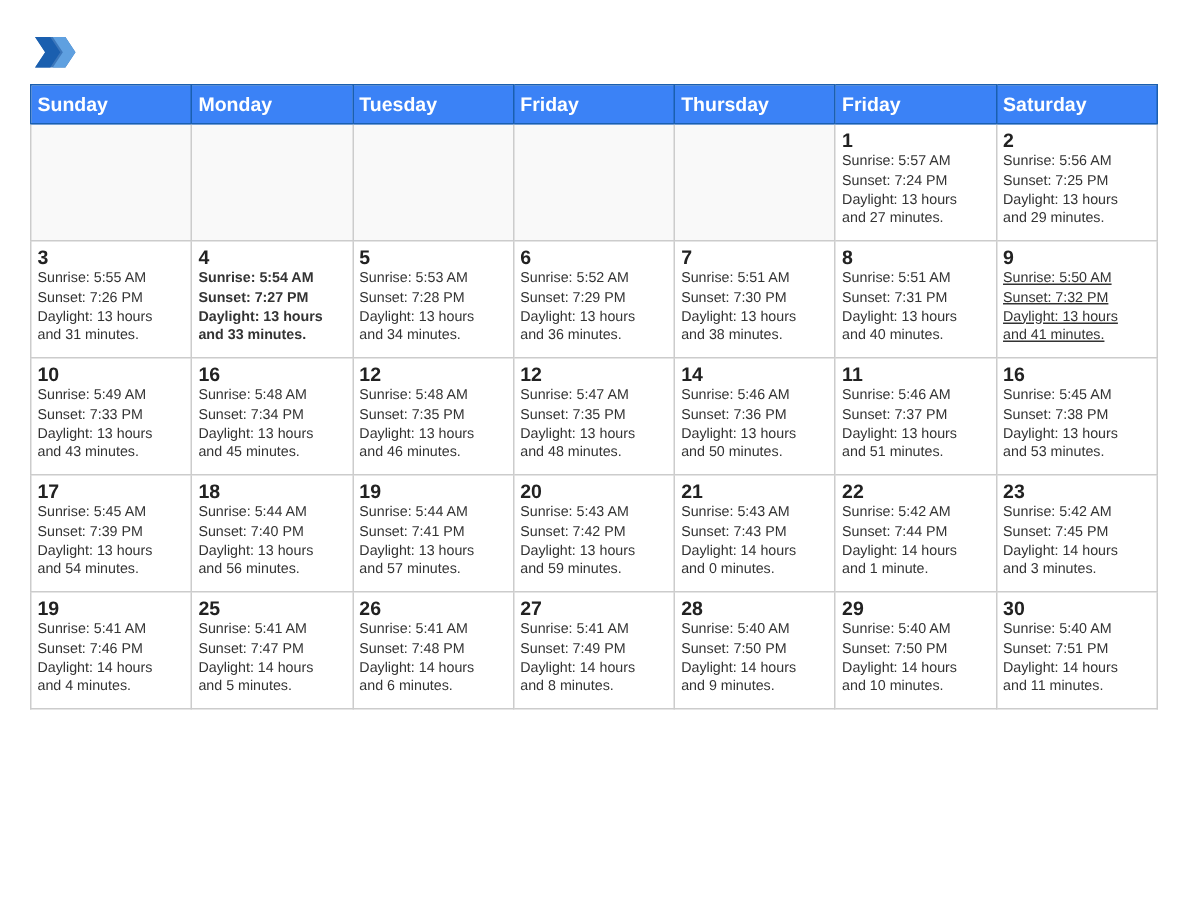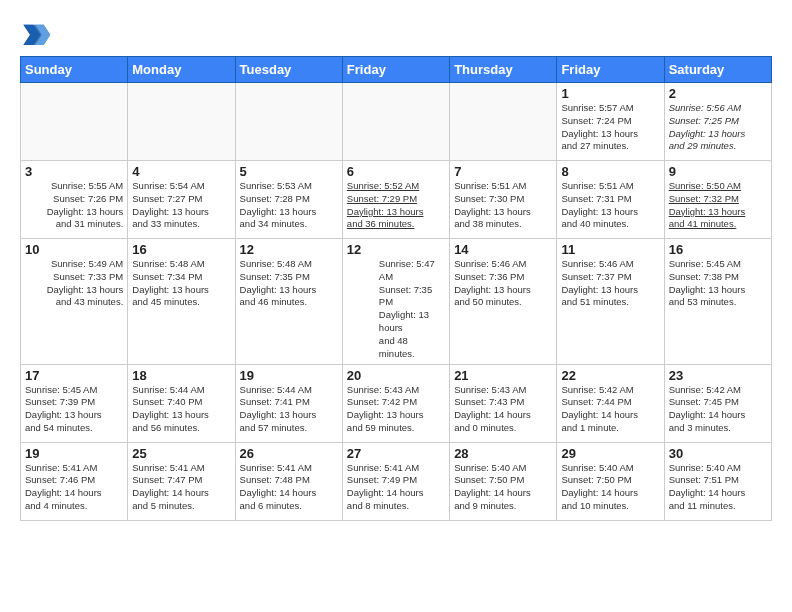--- a/index.html
+++ b/index.html
@@ -131,51 +131,51 @@
           <td class="empty"></td>
           <td>
             <div class="day-num">1</div>
             <div class="day-info" style="white-space: pre-line;">Sunrise: 5:57 AM
 Sunset: 7:24 PM
 Daylight: 13 hours
 and 27 minutes.</div>
           </td>
           <td>
             <div class="day-num">2</div>
-            <div class="day-info" style="white-space: pre-line; font-style: italic;">Sunrise: 5:56 AM
+            <div class="day-info" style="white-space: pre-line;">Sunrise: 5:56 AM
 Sunset: 7:25 PM
 Daylight: 13 hours
 and 29 minutes.</div>
           </td>
         </tr>
         <tr>
           <td>
             <div class="day-num">3</div>
-            <div class="day-info" style="white-space: pre-line; text-align: right;">Sunrise: 5:55 AM
+            <div class="day-info" style="white-space: pre-line;">Sunrise: 5:55 AM
 Sunset: 7:26 PM
 Daylight: 13 hours
 and 31 minutes.</div>
           </td>
           <td>
             <div class="day-num">4</div>
-            <div class="day-info" style="white-space: pre-line;">Sunrise: 5:54 AM
+            <div class="day-info" style="white-space: pre-line; font-weight: bold;">Sunrise: 5:54 AM
 Sunset: 7:27 PM
 Daylight: 13 hours
 and 33 minutes.</div>
           </td>
           <td>
             <div class="day-num">5</div>
             <div class="day-info" style="white-space: pre-line;">Sunrise: 5:53 AM
 Sunset: 7:28 PM
 Daylight: 13 hours
 and 34 minutes.</div>
           </td>
           <td>
             <div class="day-num">6</div>
-            <div class="day-info" style="white-space: pre-line; text-decoration: underline;">Sunrise: 5:52 AM
+            <div class="day-info" style="white-space: pre-line;">Sunrise: 5:52 AM
 Sunset: 7:29 PM
 Daylight: 13 hours
 and 36 minutes.</div>
           </td>
           <td>
             <div class="day-num">7</div>
             <div class="day-info" style="white-space: pre-line;">Sunrise: 5:51 AM
 Sunset: 7:30 PM
 Daylight: 13 hours
 and 38 minutes.</div>
@@ -191,42 +191,42 @@
             <div class="day-num">9</div>
             <div class="day-info" style="white-space: pre-line; text-decoration: underline;">Sunrise: 5:50 AM
 Sunset: 7:32 PM
 Daylight: 13 hours
 and 41 minutes.</div>
           </td>
         </tr>
         <tr>
           <td>
             <div class="day-num">10</div>
-            <div class="day-info" style="white-space: pre-line; text-align: right;">Sunrise: 5:49 AM
+            <div class="day-info" style="white-space: pre-line;">Sunrise: 5:49 AM
 Sunset: 7:33 PM
 Daylight: 13 hours
 and 43 minutes.</div>
           </td>
           <td>
             <div class="day-num">16</div>
             <div class="day-info" style="white-space: pre-line;">Sunrise: 5:48 AM
 Sunset: 7:34 PM
 Daylight: 13 hours
 and 45 minutes.</div>
           </td>
           <td>
             <div class="day-num">12</div>
             <div class="day-info" style="white-space: pre-line;">Sunrise: 5:48 AM
 Sunset: 7:35 PM
 Daylight: 13 hours
 and 46 minutes.</div>
           </td>
           <td>
             <div class="day-num">12</div>
-            <div class="day-info" style="white-space: pre-line; margin-left: 32px;">Sunrise: 5:47 AM
+            <div class="day-info" style="white-space: pre-line;">Sunrise: 5:47 AM
 Sunset: 7:35 PM
 Daylight: 13 hours
 and 48 minutes.</div>
           </td>
           <td>
             <div class="day-num">14</div>
             <div class="day-info" style="white-space: pre-line;">Sunrise: 5:46 AM
 Sunset: 7:36 PM
 Daylight: 13 hours
 and 50 minutes.</div>

